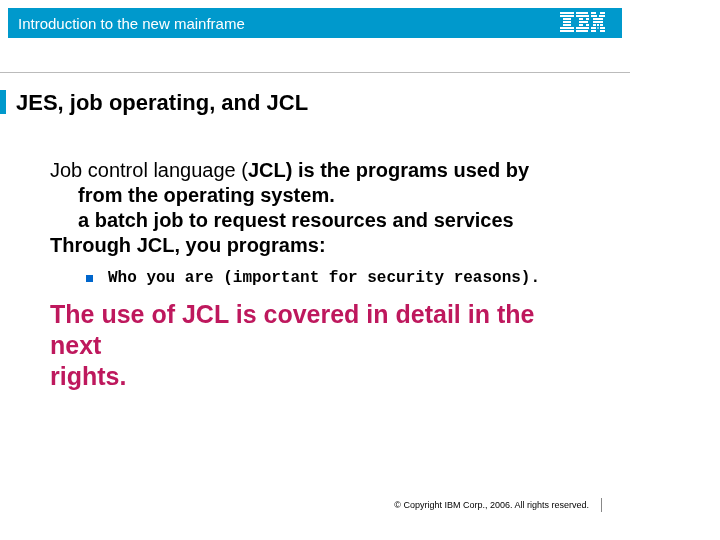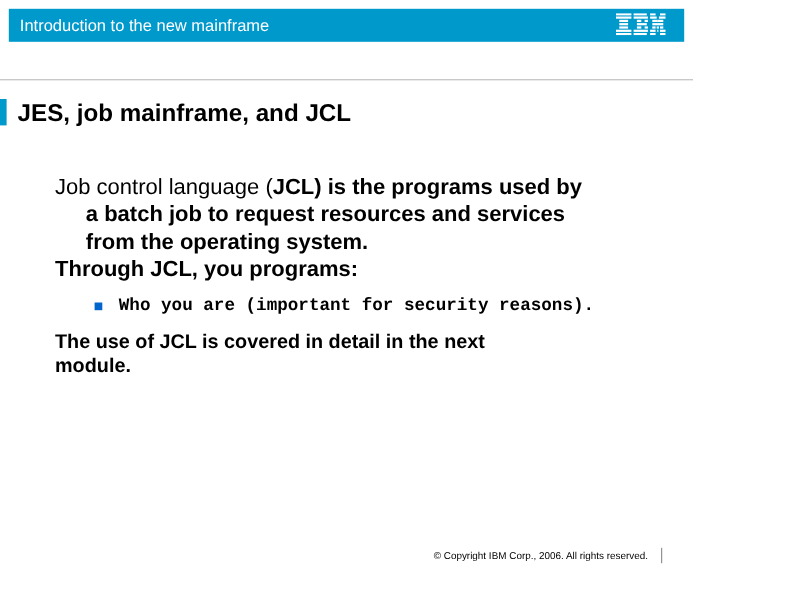--- a/index.html
+++ b/index.html
@@ -12,21 +12,21 @@
   .accent { position: absolute; top: 90px; left: 0; width: 6px; height: 24px; background: #0099cc; }
   .slide-title { position: absolute; top: 90px; left: 16px; font-size: 22px; font-weight: bold; color: #000; }
   .body { position: absolute; top: 158px; left: 50px; right: 40px; }
   .para1 { font-size: 20px; font-weight: bold; line-height: 1.25; color: #000; }
   .para1 .lead-bold { font-weight: normal; }
   .para1 .jcl-abbr { font-family: "Comic Sans MS", cursive, sans-serif; font-weight: bold; }
   .indent { padding-left: 28px; display: block; }
   .bullets { margin-top: 10px; margin-left: 36px; font-family: Liberation Mono, monospace; }
   .bullets li { list-style: none; position: relative; font-size: 16px; font-weight: bold; color: #000; line-height: 1.3; padding-left: 22px; margin-bottom: 4px; }
   .bullets li::before { content: ""; position: absolute; left: 0; top: 7px; width: 7px; height: 7px; background: #0066cc; }
-  .para2 { margin-top: 10px; font-size: 18px; font-weight: bold; line-height: 1.25; color: #000000; }
+  .para2 { margin-top: 10px; font-size: 25px; font-weight: bold; line-height: 1.25; color: #be185d; }
   .footer-line { position: absolute; bottom: 28px; right: 28px; height: 14px; display: flex; align-items: center; }
   .copyright { font-size: 9px; color: #000; padding-right: 12px; }
   .footer-sep { width: 1px; height: 14px; background: #888; }
 </style>
 </head>
 <body>
 
 <div class="slide">
 
   <div class="header-bar">
@@ -65,35 +65,35 @@
             <rect x="40" y="15" width="5" height="2"></rect>
           <rect x="31" y="18" width="5" height="2"></rect>
             <rect x="40" y="18" width="5" height="2"></rect>
         </g>
       </svg>
     </span>
   </div>
 
   <div class="rule"></div>
   <div class="accent"></div>
-  <div class="slide-title">JES, job mainframe, and JCL</div>
+  <div class="slide-title">JES, job operating, and JCL</div>
 
   <div class="body">
     <div class="para1">
       <span class="lead-bold">Job control language (</span><span class="jcl-abbr">JCL</span><span>) is the programs used by</span>
+      <span class="indent">from the operating system.</span>
       <span class="indent">a batch job to request resources and services</span>
-      <span class="indent">from the operating system.</span>
       <span>Through JCL, you programs:</span>
     </div>
     <ul class="bullets">
       <li>Who you are (important for security reasons).</li>
     </ul>
     <div class="para2">
       <span>The use of JCL is covered in detail in the next</span><br>
-      <span>module.</span>
+      <span>rights.</span>
     </div>
   </div>
 
   <div class="footer-line">
     <span class="copyright">© Copyright IBM Corp., 2006. All rights reserved.</span>
     <span class="footer-sep"></span>
   </div>
 
 </div>
 

